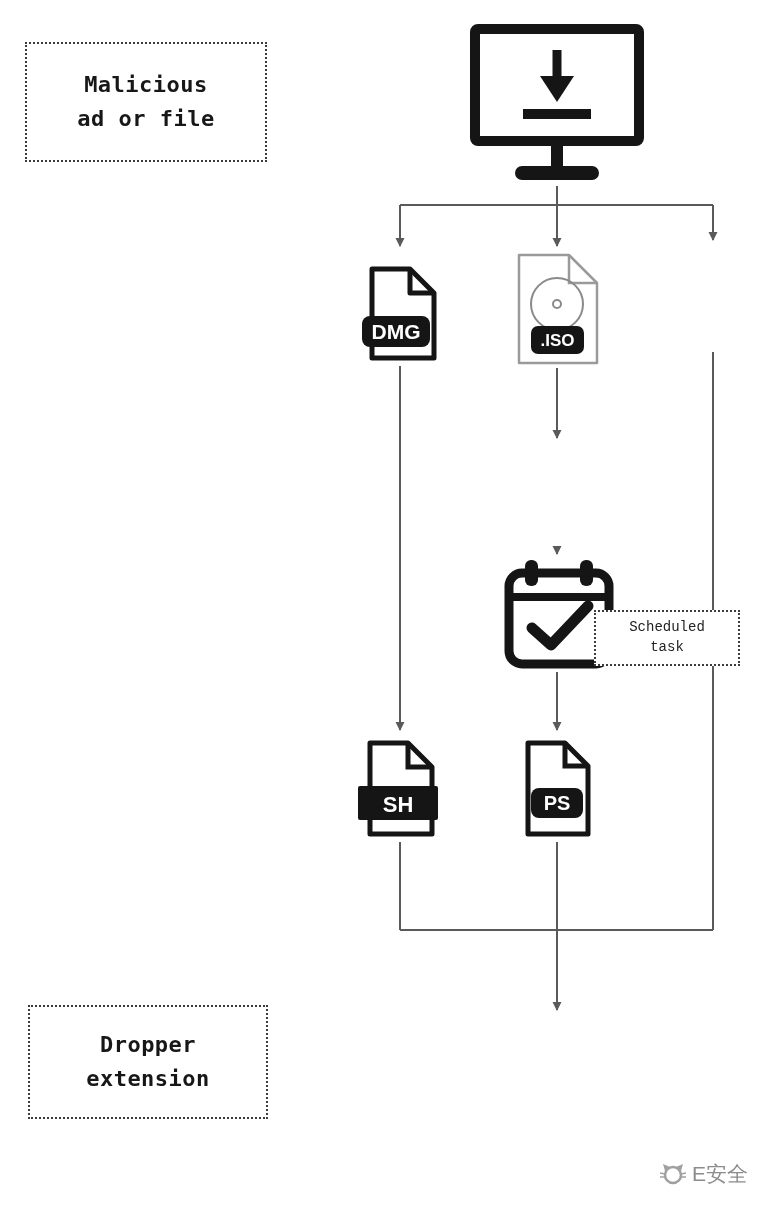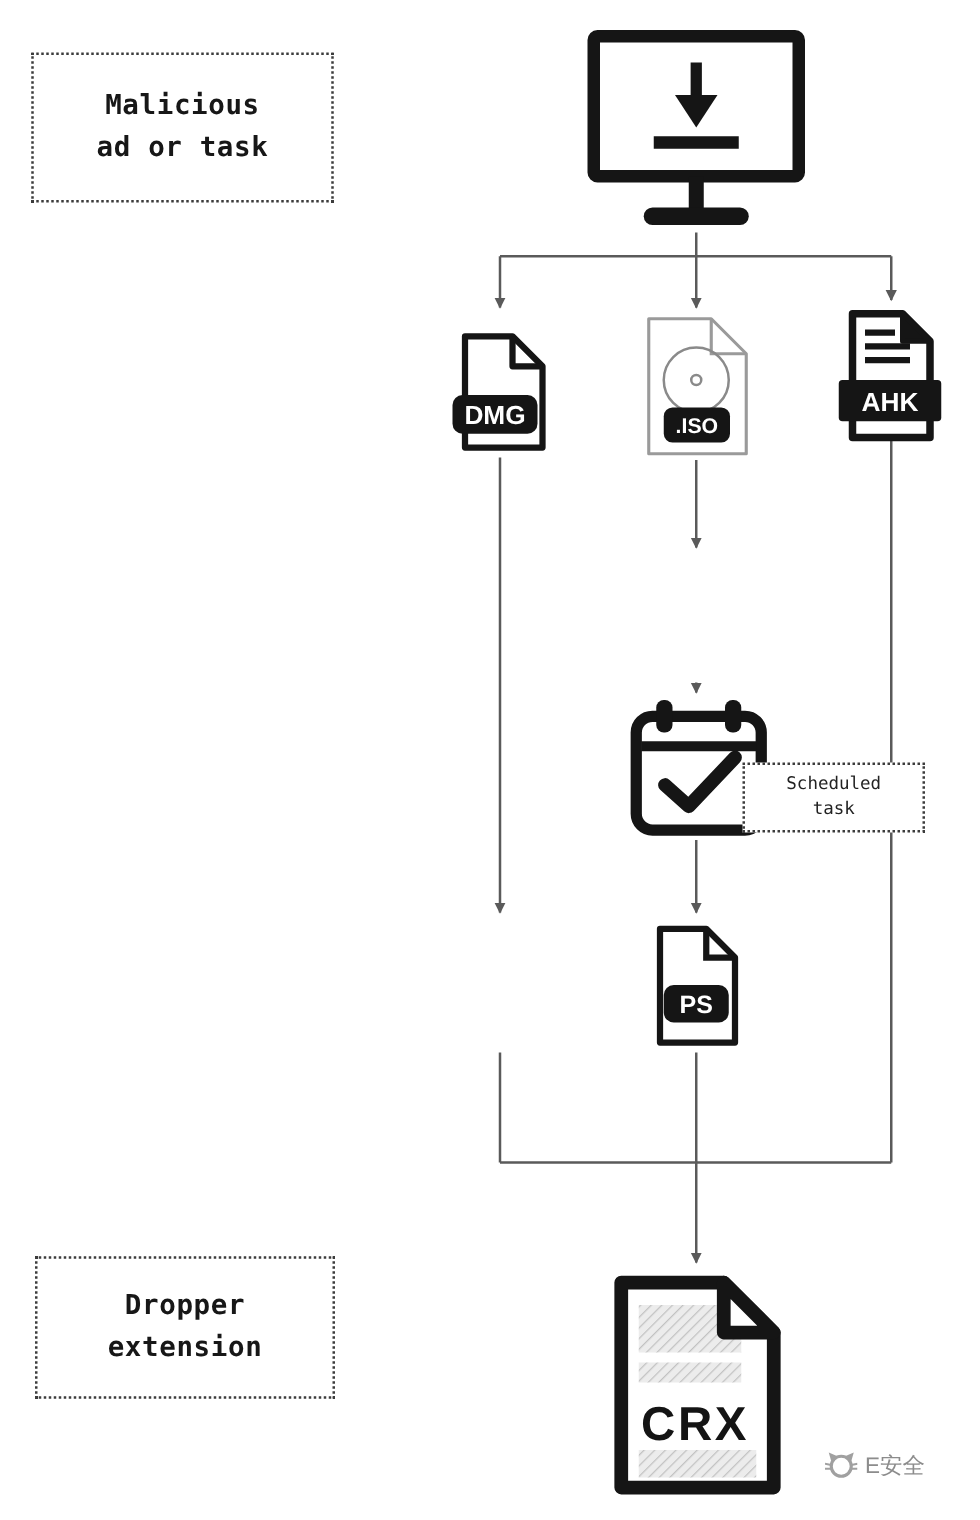--- a/index.html
+++ b/index.html
@@ -39,20 +39,21 @@
     background: #ffffff;
     display: flex;
     align-items: center;
     justify-content: center;
     text-align: center;
     white-space: pre-line;
     color: #222222;
     font-weight: 500;
     font-size: 14px;
     line-height: 1.4;
+    font-family: Liberation Mono, monospace;
   }
   .icon { position: absolute; text-decoration: underline; }
   .icon svg { display: block; }
   .file-label-text {
     font-family: "Liberation Sans", sans-serif;
     font-weight: bold;
     fill: #ffffff;
   }
   .crx-text {
     font-family: "Liberation Sans", sans-serif;
@@ -62,21 +63,21 @@
   }
   .watermark {
     position: absolute;
     left: 660px;
     top: 1160px;
     display: flex;
     align-items: center;
     gap: 6px;
     color: #8c8c8c;
     font-family: "Liberation Sans", sans-serif;
-    font-size: 18px;
+    font-size: 21px;
   }
 </style>
 </head>
 <body>
 
 <div class="canvas">
 
   <svg class="connectors" viewBox="0 0 784 1216">
     <defs>
       <marker id="arrow" markerWidth="10" markerHeight="10" refX="8" refY="4.5" orient="auto" markerUnits="userSpaceOnUse">
@@ -102,21 +103,21 @@
       <line x1="400" y1="842" x2="400" y2="930"></line>
       <line x1="557" y1="842" x2="557" y2="930"></line>
       <line x1="713" y1="352" x2="713" y2="930"></line>
       <line x1="400" y1="930" x2="713" y2="930"></line>
 
       <line x1="557" y1="930" x2="557" y2="1010" marker-end="url(#arrow)"></line>
     </g>
   </svg>
 
   <div class="label-box" style="left:25px; top:42px; width:238px; height:116px;">Malicious
-ad or task</div>
+ad or file</div>
 
 
 
   <div class="label-box" style="left:28px; top:1005px; width:236px; height:110px;">Dropper
 extension</div>
 
   <div class="icon" style="left:468px; top:22px; width:178px; height:164px;">
     <svg width="178" height="164" viewBox="0 0 178 164">
       <rect x="7" y="7" width="164" height="112" rx="3" fill="#ffffff" stroke="#151515" stroke-width="10"></rect>
       <line x1="89" y1="28" x2="89" y2="58" stroke="#151515" stroke-width="9"></line>
@@ -140,72 +141,53 @@
     <svg width="90" height="114" viewBox="0 0 90 114">
       <path d="M 7 3 H 57 L 85 31 V 111 H 7 Z" fill="#ffffff" stroke="#9a9a9a" stroke-width="2.5" stroke-linejoin="round"></path>
       <path d="M 57 3 V 31 H 85" fill="none" stroke="#9a9a9a" stroke-width="2.5"></path>
       <circle cx="45" cy="52" r="26" fill="none" stroke="#8a8a8a" stroke-width="2"></circle>
       <circle cx="45" cy="52" r="4" fill="none" stroke="#8a8a8a" stroke-width="2"></circle>
       <rect x="19" y="74" width="53" height="28" rx="7" fill="#151515"></rect>
       <text class="file-label-text" x="45.5" y="94" font-size="17" text-anchor="middle">.ISO</text>
     </svg>
   </div>
 
-  <div class="icon" style="left:670px; top:246px; width:84px; height:110px;">
-    <svg width="84" height="110" viewBox="0 0 84 110">
-      <path d="M 12 5 H 52 L 74 27 V 104 H 12 Z" fill="#ffffff" stroke="#151515" stroke-width="6" stroke-linejoin="round"></path>
-      <path d="M 52 5 L 74 27 H 52 Z" fill="#151515" stroke="#151515" stroke-width="4" stroke-linejoin="round"></path>
-      <line x1="22" y1="20" x2="46" y2="20" stroke="#151515" stroke-width="5"></line>
-      <line x1="22" y1="31" x2="58" y2="31" stroke="#151515" stroke-width="5"></line>
-      <line x1="22" y1="42" x2="58" y2="42" stroke="#151515" stroke-width="5"></line>
-      <rect x="1" y="58" width="82" height="33" rx="3" fill="#151515"></rect>
-      <text class="file-label-text" x="42" y="83" font-size="21" text-anchor="middle">AHK</text>
-    </svg>
-  </div>
 
 
   <div class="icon" style="left:504px; top:560px; width:110px; height:110px;">
     <svg width="110" height="110" viewBox="0 0 110 110">
       <rect x="5" y="13" width="100" height="91" rx="13" fill="#ffffff" stroke="#151515" stroke-width="9"></rect>
       <rect x="21" y="0" width="13" height="26" rx="6" fill="#151515"></rect>
       <rect x="76" y="0" width="13" height="26" rx="6" fill="#151515"></rect>
       <line x1="9" y1="37" x2="101" y2="37" stroke="#151515" stroke-width="8"></line>
       <path d="M 28 68 L 47 85 L 84 46" fill="none" stroke="#151515" stroke-width="11" stroke-linecap="round" stroke-linejoin="round"></path>
     </svg>
   </div>
 
   <div class="small-label-box" style="left:594px; top:610px; width:142px; height:52px;">Scheduled
 task</div>
 
+  <div class="icon" style="left:356px; top:738px; width:84px; height:102px;">
+    <svg width="84" height="102" viewBox="0 0 84 102">
+      <path d="M 14 5 H 52 L 76 29 V 96 H 14 Z" fill="#ffffff" stroke="#151515" stroke-width="5" stroke-linejoin="round"></path>
+      <path d="M 52 5 V 29 H 76" fill="none" stroke="#151515" stroke-width="5"></path>
+      <rect x="2" y="48" width="80" height="34" rx="2" fill="#151515"></rect>
+      <text class="file-label-text" x="42" y="74" font-size="22" text-anchor="middle">SH</text>
+    </svg>
+  </div>
 
   <div class="icon" style="left:516px; top:738px; width:80px; height:102px;">
     <svg width="80" height="102" viewBox="0 0 80 102">
       <path d="M 12 5 H 49 L 72 28 V 96 H 12 Z" fill="#ffffff" stroke="#151515" stroke-width="5" stroke-linejoin="round"></path>
       <path d="M 49 5 V 28 H 72" fill="none" stroke="#151515" stroke-width="5"></path>
       <rect x="15" y="50" width="52" height="30" rx="8" fill="#151515"></rect>
       <text class="file-label-text" x="41" y="72" font-size="20" text-anchor="middle">PS</text>
     </svg>
   </div>
 
-  <div class="icon" style="left:487px; top:1018px; width:142px; height:180px;">
-    <svg width="142" height="180" viewBox="0 0 142 180">
-      <defs>
-        <pattern id="hatch" width="6" height="6" patternTransform="rotate(45)" patternUnits="userSpaceOnUse">
-          <rect width="6" height="6" fill="#ececec"></rect>
-          <line x1="0" y1="0" x2="0" y2="6" stroke="#c2c2c2" stroke-width="2"></line>
-        </pattern>
-      </defs>
-      <path d="M 10 8 H 92 L 132 48 V 172 H 10 Z" fill="#ffffff" stroke="#151515" stroke-width="11" stroke-linejoin="round"></path>
-      <rect x="24" y="26" width="82" height="38" fill="url(#hatch)"></rect>
-      <rect x="24" y="72" width="82" height="16" fill="url(#hatch)"></rect>
-      <rect x="24" y="142" width="94" height="22" fill="url(#hatch)"></rect>
-      <text class="crx-text" x="69" y="134" font-size="38" text-anchor="middle">CRX</text>
-      <path d="M 92 8 V 48 H 132 Z" fill="#ffffff" stroke="#151515" stroke-width="11" stroke-linejoin="round"></path>
-    </svg>
-  </div>
 
   <div class="watermark">
     <svg width="26" height="22" viewBox="0 0 26 22">
       <path d="M 5 8 L 3 1 L 10 4 Z" fill="#a0a0a0"></path>
       <path d="M 21 8 L 23 1 L 16 4 Z" fill="#a0a0a0"></path>
       <circle cx="13" cy="12" r="8" fill="none" stroke="#a0a0a0" stroke-width="2.5"></circle>
       <line x1="0" y1="10" x2="5" y2="11" stroke="#a0a0a0" stroke-width="1.5"></line>
       <line x1="0" y1="14" x2="5" y2="14" stroke="#a0a0a0" stroke-width="1.5"></line>
       <line x1="21" y1="11" x2="26" y2="10" stroke="#a0a0a0" stroke-width="1.5"></line>
       <line x1="21" y1="14" x2="26" y2="14" stroke="#a0a0a0" stroke-width="1.5"></line>

